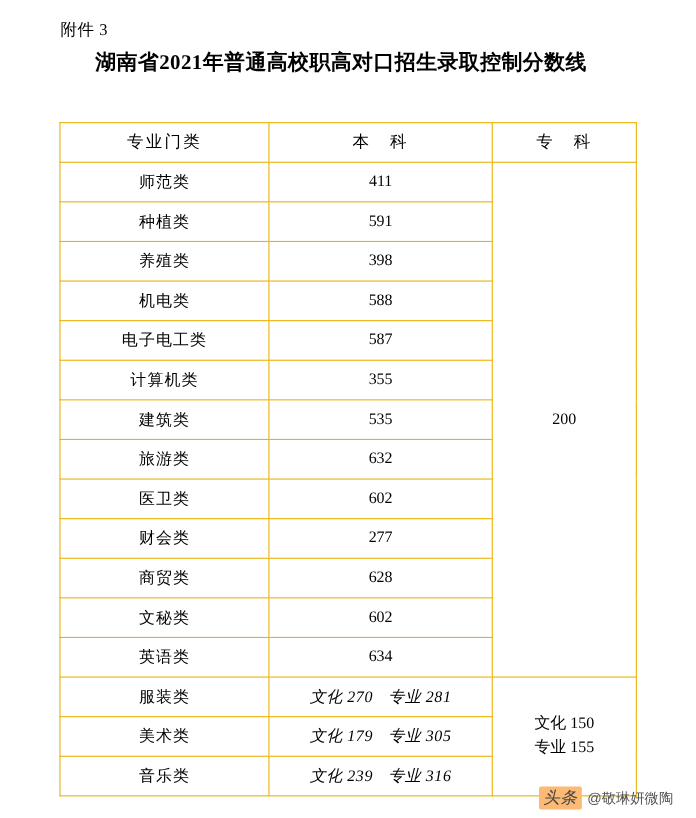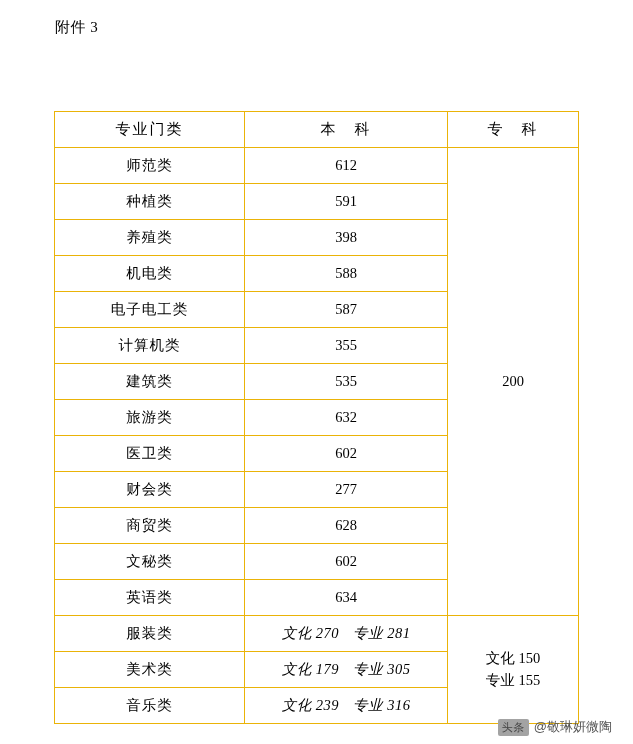--- a/index.html
+++ b/index.html
@@ -108,54 +108,56 @@
     right: 8px;
     bottom: 8px;
     display: flex;
     align-items: center;
     font-size: 13px;
     color: #555555;
     font-family: "Liberation Sans", sans-serif;
   }
   .watermark .tt-logo {
     display: inline-block;
-    background: #a3a3a3;
+    background: #fdba74;
     color: #444444;
-    font-size: 11px;
+    font-size: 15px;
     padding: 1px 4px;
     border-radius: 2px;
     margin-right: 5px;
     letter-spacing: 0.5px;
+    font-style: italic;
   }
 </style>
 </head>
 <body>
 
 <div class="page">
 
   <div class="attachment-label">附件 3</div>
 
+  <div class="doc-title">湖南省2021年普通高校职高对口招生录取控制分数线</div>
 
   <table class="score-table">
     <colgroup>
       <col class="col-cat">
       <col class="col-ben">
       <col class="col-zhuan">
     </colgroup>
     <thead>
       <tr>
         <td>专业门类</td>
         <td>本　科</td>
         <td>专　科</td>
       </tr>
     </thead>
     <tbody>
       <tr>
         <td class="cat-cell">师范类</td>
-        <td class="num-cell">612</td>
+        <td class="num-cell">411</td>
         <td class="merged-cell" rowspan="13">200</td>
       </tr>
       <tr>
         <td class="cat-cell">种植类</td>
         <td class="num-cell">591</td>
       </tr>
       <tr>
         <td class="cat-cell">养殖类</td>
         <td class="num-cell">398</td>
       </tr>

